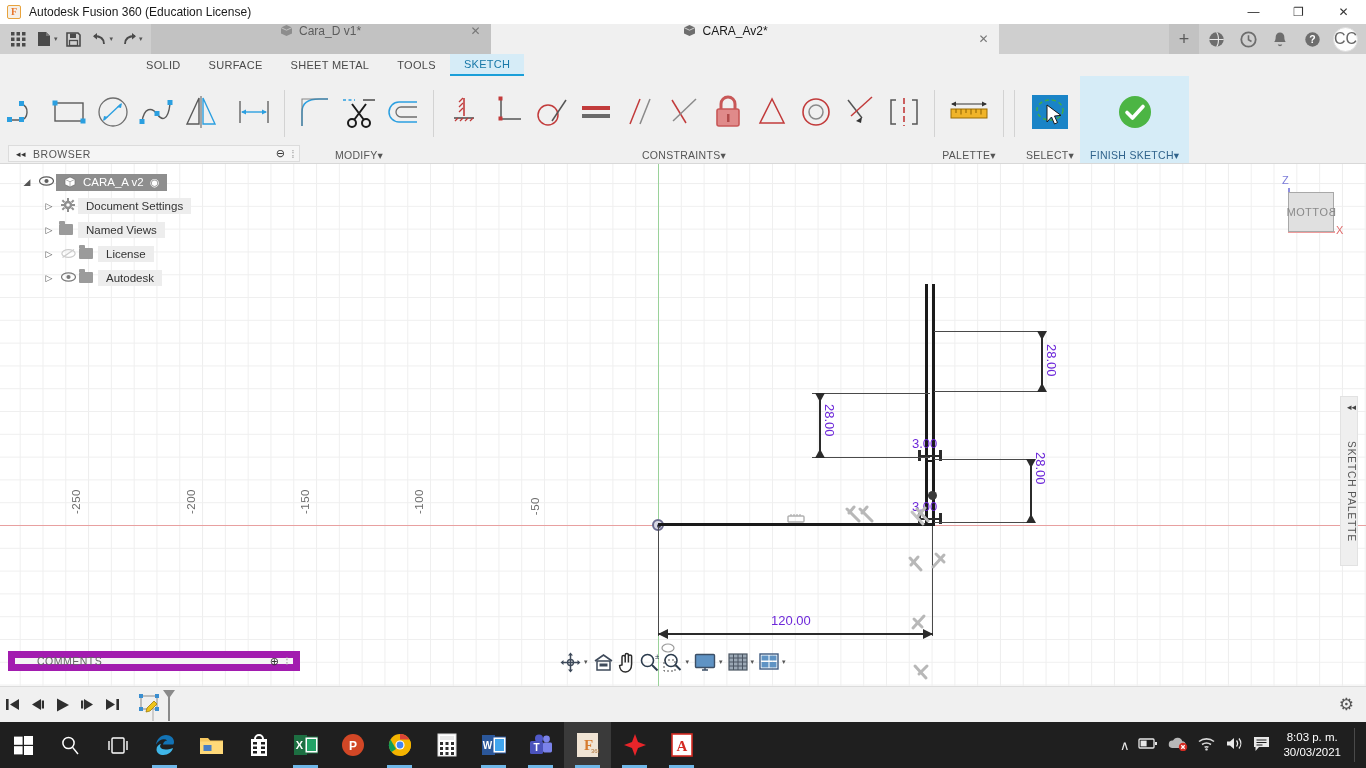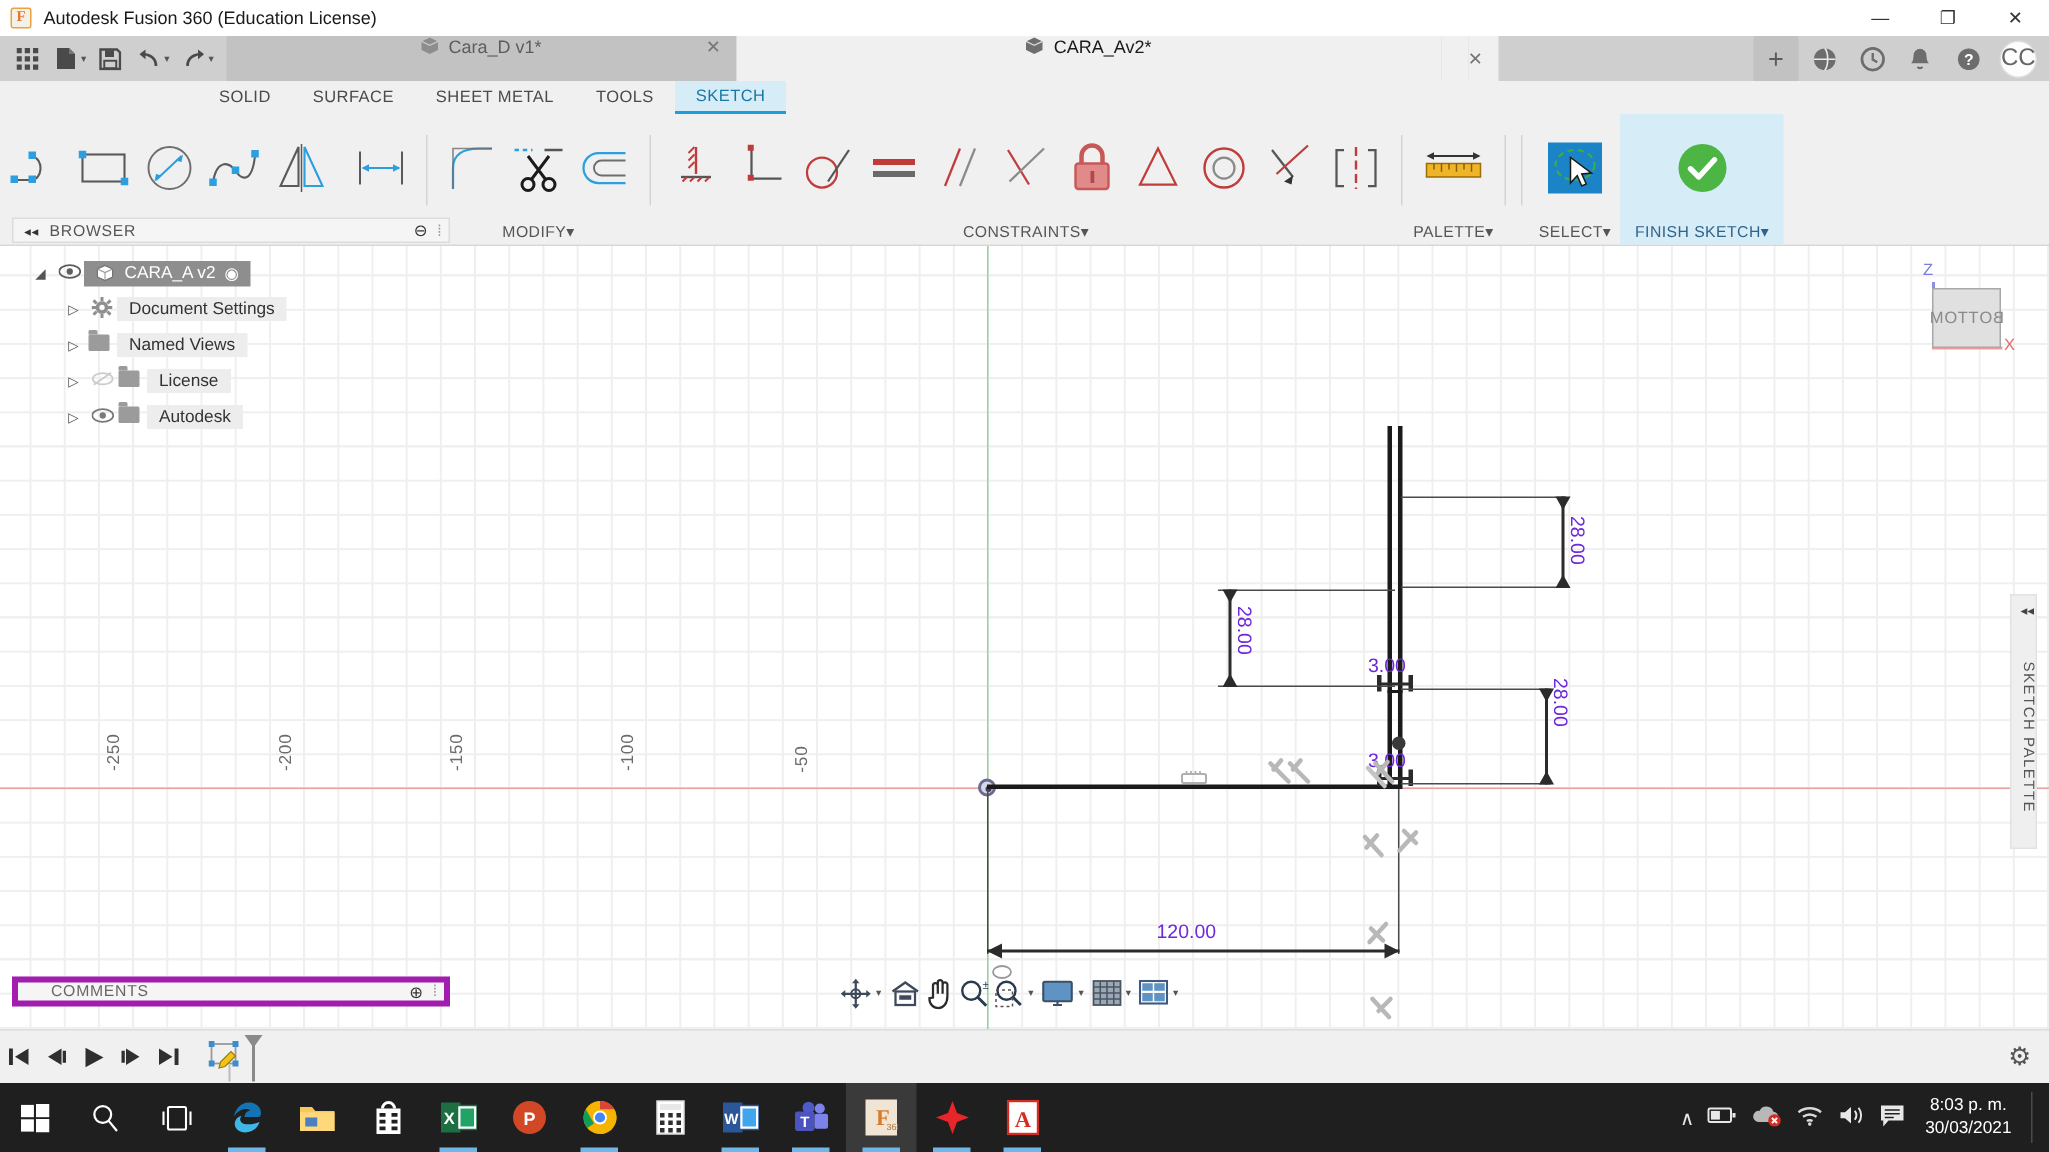--- a/index.html
+++ b/index.html
@@ -174,21 +174,21 @@
   .eye.off { color: #c4c4c4; }
   .tree-lbl {
     background: #ededed; padding: 2px 8px; color: #333;
   }
   .tree-lbl.sel { background: #8e8e8e; color: #fff; display: flex; align-items: center; gap: 6px; }
   .folder-ico { width: 14px; height: 11px; background: #9b9b9b; border-radius: 1px; margin-right: 4px; position: relative; }
   .folder-ico::before { content:''; position:absolute; top:-3px; left:0; width:6px; height:3px; background:#9b9b9b; border-radius:1px 1px 0 0; }
 
   #comments-bar {
     position: absolute; left: 8px; top: 651px; width: 292px; height: 20px;
-    background: #f5f5f5; border: 4px solid #a21caf; display: flex;
+    background: #f5f5f5; border: 7px solid #a21caf; display: flex;
     align-items: center; font-size: 10.5px; color: #666; z-index: 6;
     letter-spacing: .5px;
   }
 
   
   #navbar {
     position: absolute; left: 560px; top: 650px; height: 24px;
     display: flex; align-items: center; gap: 3px; z-index: 6;
   }
   .nav-ico { display: flex; align-items: center; color: #3e4a5a; }

